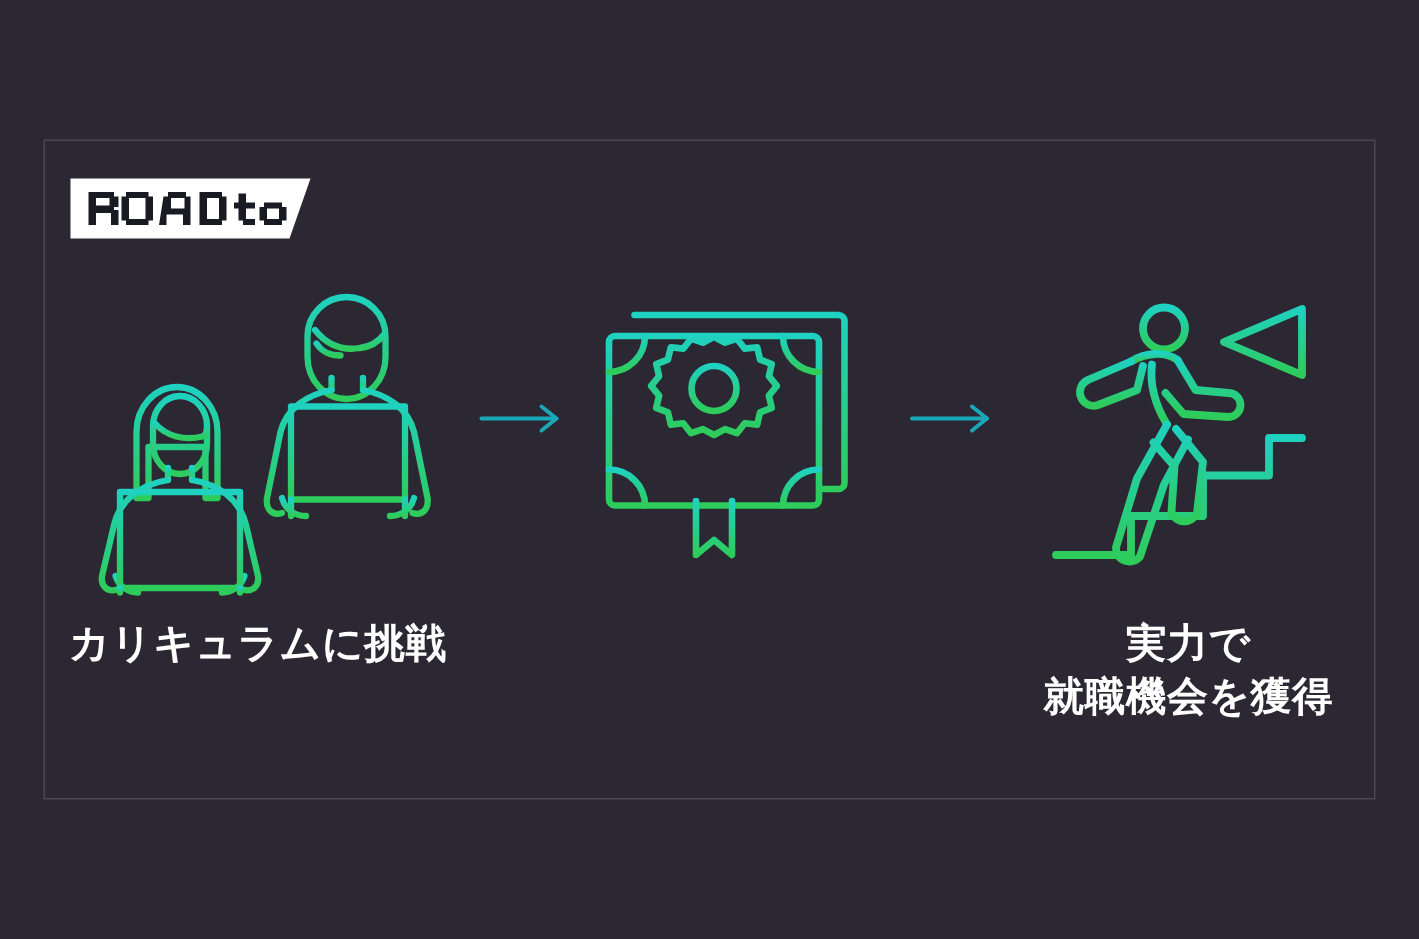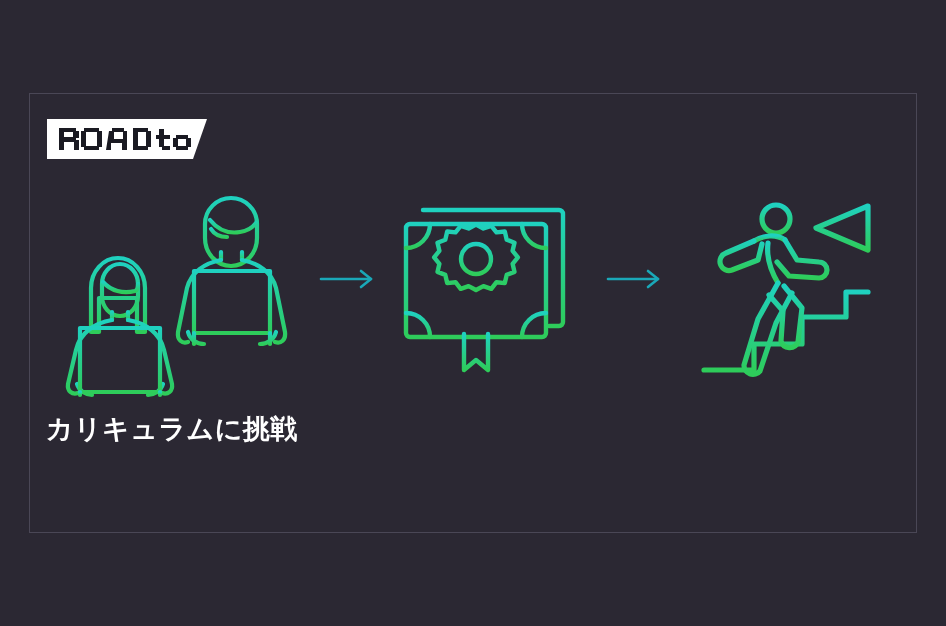--- a/index.html
+++ b/index.html
@@ -264,15 +264,17 @@
 
             <path d="M62,45 l-28,12 a9,9 0 0 0 6,17 l26,-10 l4,-16"></path>
 
             <path d="M86,87 l-20,36 l-14,46 a9,9 0 0 0 16,6 l16,-48 l16,-30"></path>
 
             <path d="M92,90 l18,22 l-4,34 a9,9 0 0 1 -17,-1 l2,-30 l-14,-16"></path>
           </g>
         </g>
       </svg>
     </div>
+    <div class="step-label">実力で
+就職機会を獲得</div>
   </div>
 
 </div>
 
 </body></html>

